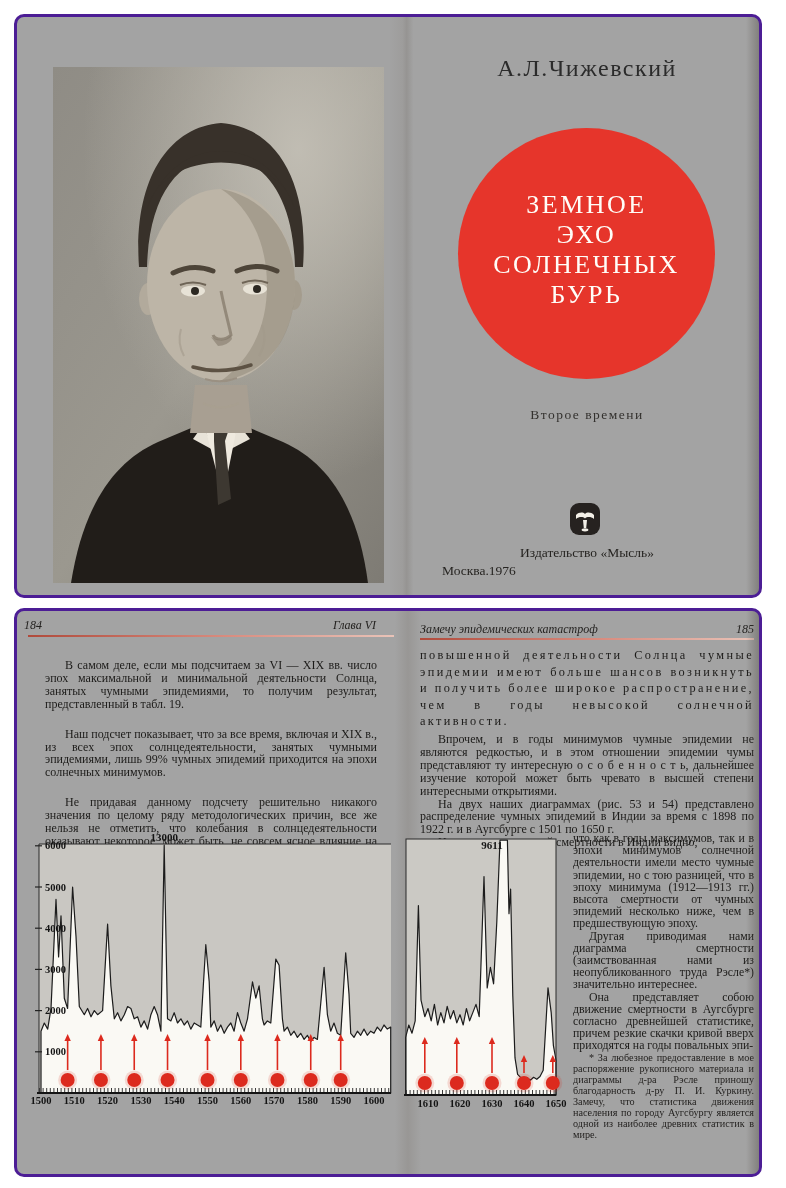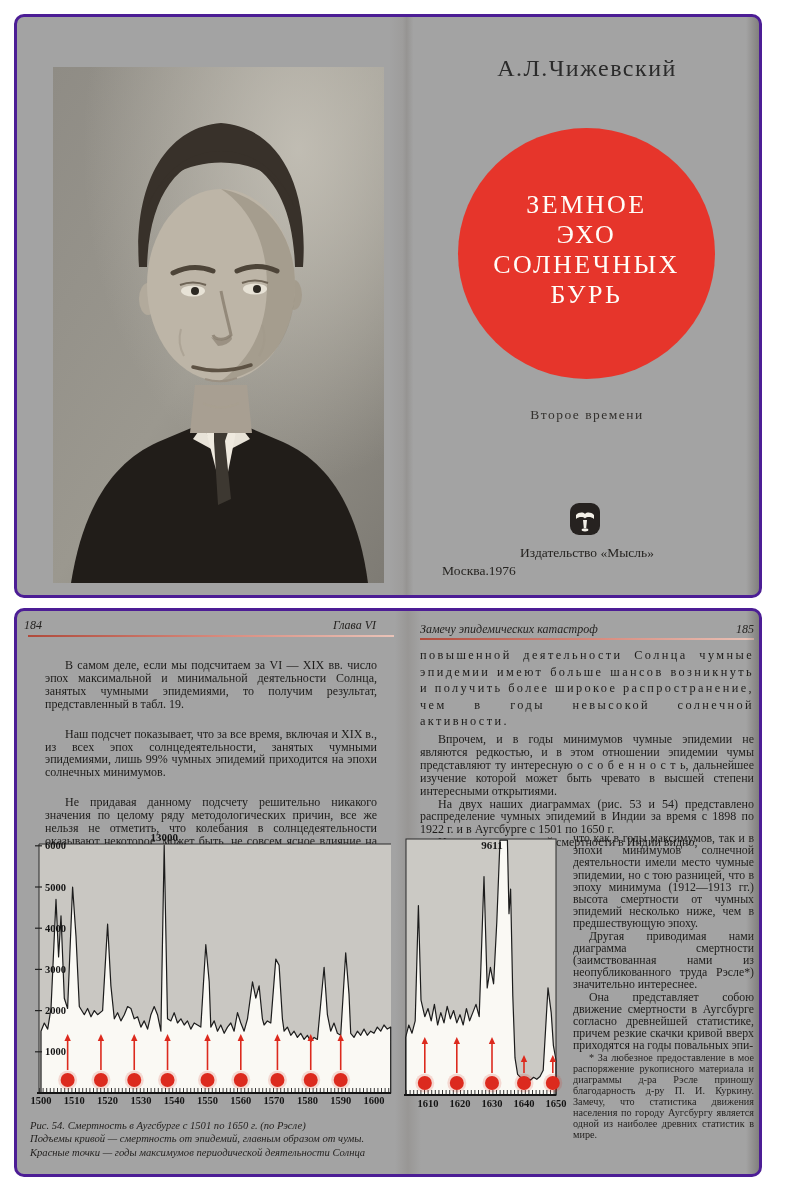--- a/index.html
+++ b/index.html
@@ -195,25 +195,20 @@
         <circle cx="277.73" cy="249" r="9.5" fill="#dc2a1e" opacity="0.16"></circle>
         <circle cx="277.73" cy="249" r="7" fill="#dc2a1e"></circle>
         <line x1="277.73" y1="239" x2="277.73" y2="209" stroke="#dc2a1e" stroke-width="1.6"></line>
         <path d="M274.53000000000003,210 L280.93,210 L277.73,203 Z" fill="#dc2a1e"></path>
         <circle cx="307.7" cy="249" r="9.5" fill="#dc2a1e" opacity="0.16"></circle>
         <circle cx="307.7" cy="249" r="7" fill="#dc2a1e"></circle>
         <line x1="307.7" y1="239" x2="307.7" y2="209" stroke="#dc2a1e" stroke-width="1.6"></line>
         <path d="M304.5,210 L310.9,210 L307.7,203 Z" fill="#dc2a1e"></path>
         <text x="131.2" y="10" class="ann">13000</text>
       </svg>
-    <div class="lp-caption">
-        <p style="position: static;">Рис. 54. Смертность в Аугсбурге с 1501 по 1650 г. (по Рэсле)</p>
-        <p style="position: static;">Подъемы кривой — смертность от эпидемий, главным образом от чумы.</p>
-        <p style="position: static;">Красные точки — годы максимумов периодической деятельности Солнца</p>
-      </div>
 
     <div class="gutter-bottom"></div>
 
     <div class="page-head rp-head">
       <span>Замечу эпидемических катастроф</span>
       <span>185</span>
     </div>
     <div class="rule rp-rule"></div>
     <div class="rp-body">
       <p class="para-spaced">повышенной деятельности Солнца чумные эпидемии имеют больше шансов возникнуть и получить более широкое распространение, чем в годы невысокой солнечной активности.</p>

